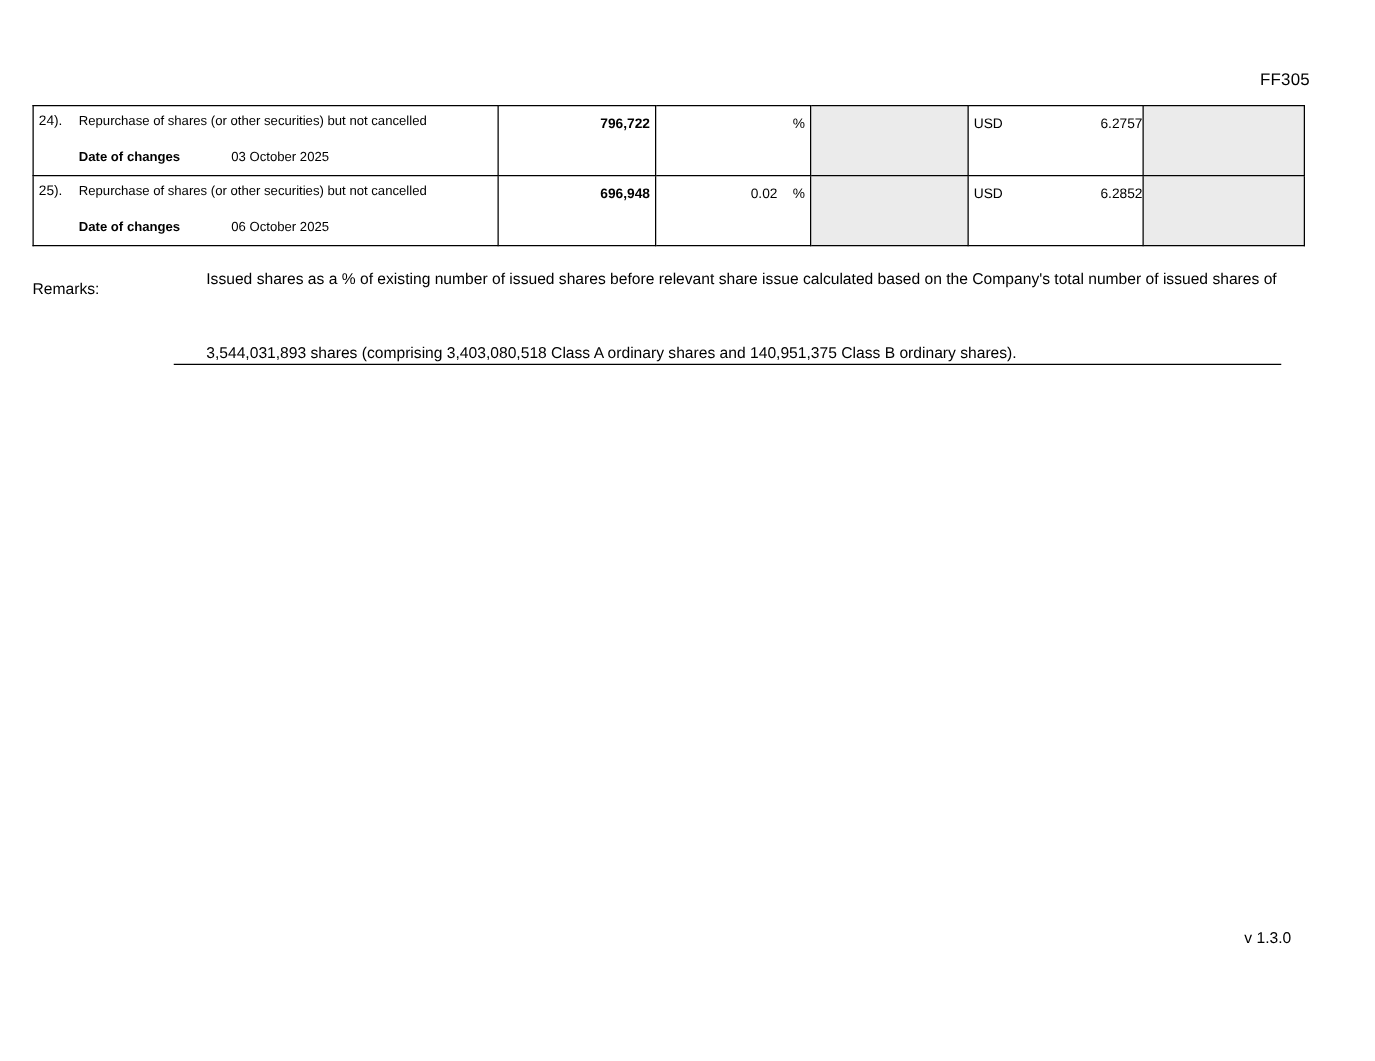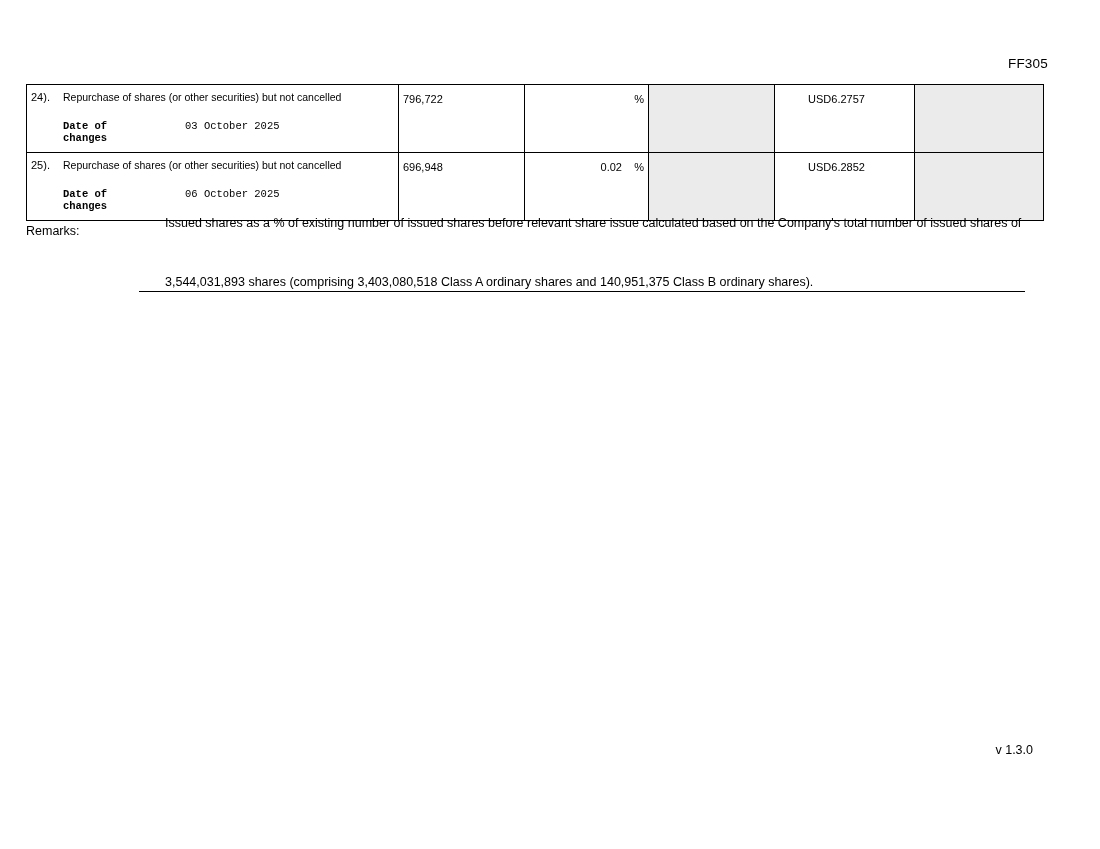--- a/index.html
+++ b/index.html
@@ -71,61 +71,62 @@
     width: 32px;
     flex: 0 0 32px;
     font-size: 11px;
   }
   .row-title {
     flex: 1 1 auto;
     font-size: 10.5px;
   }
   .row-line2 {
     display: flex;
-    align-items: flex-start;
+    align-items: flex-end;
     margin-top: 16px;
     padding-left: 32px;
     font-size: 10.5px;
-    font-family: Liberation Mono, monospace;
   }
   .row-doc-label {
     font-weight: bold;
     width: 92px;
     flex: 0 0 92px;
   }
   .row-doc-value {
     flex: 1 1 auto;
     margin-left: 30px;
   }
 
   .num-cell {
+    text-align: right;
     font-size: 11px;
     padding: 8px 4px 0 4px;
+    font-weight: bold;
   }
   .pct-cell {
     font-size: 11px;
     padding: 8px 4px 0 4px;
     display: flex;
     justify-content: flex-end;
     align-items: baseline;
   }
   .pct-value {
     text-align: right;
     min-width: 38px;
   }
   .pct-sign {
     width: 18px;
     text-align: right;
     padding-left: 4px;
   }
   .cur-cell {
     font-size: 11px;
-    padding: 8px 20px 0 4px;
-    display: flex;
-    justify-content: center;
+    padding: 8px 0 0 4px;
+    display: flex;
+    justify-content: space-between;
     align-items: baseline;
   }
   .cur-code { text-align: left; }
   .cur-amt  { text-align: right; }
 
   .cell-blank { }
 
   
   .remarks-wrap {
     position: absolute;

